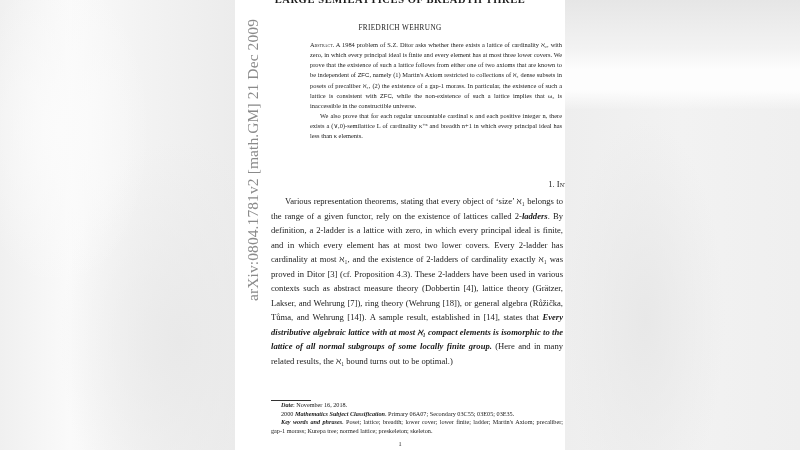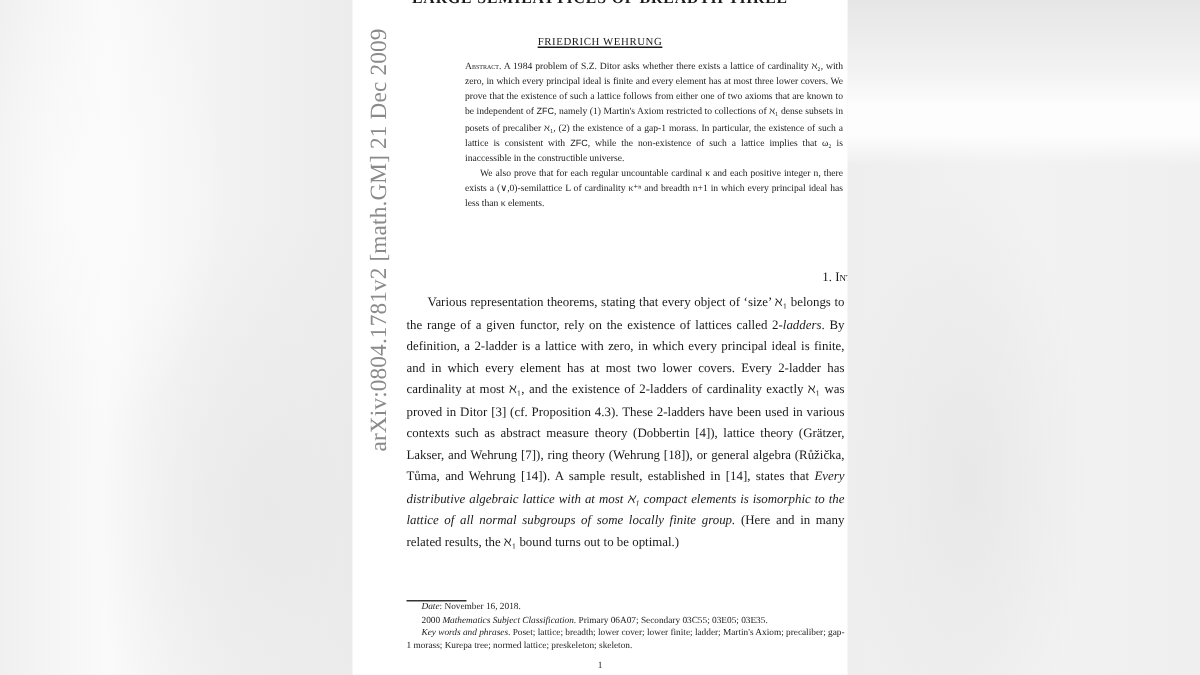--- a/index.html
+++ b/index.html
@@ -33,21 +33,21 @@
     position:absolute; left:20px; top:160px;
     transform:translate(-50%,-50%) rotate(-90deg);
     white-space:nowrap; font-size:15.5px; color:#8a8a8a; letter-spacing:0.1px;
   }
   .title {
     position:absolute; left:0; width:330px; top:-6px; text-align:center;
     font-weight:bold; font-size:10.5px; letter-spacing:0.6px;
   }
   .author {
     position:absolute; left:0; width:330px; top:24px; text-align:center;
-    font-size:7.2px; letter-spacing:0.4px;text-decoration:underline;
+    font-size:7.2px; letter-spacing:0.4px;
   }
   .abstract {
     position:absolute; left:75px; width:252px; top:40px;
     font-size:6.4px; line-height:9.9px; text-align:justify;
   }
   .abstract p { margin:0; }
   .abstract p.indent { text-indent:10px; }
   .sc { font-variant:small-caps; }
   .sans { font-family:"Liberation Sans","DejaVu Sans",sans-serif; font-size:6px; }
   .section-title {
@@ -65,21 +65,21 @@
   }
   .footnotes {
     position:absolute; left:36px; width:292px; top:401px;
     font-size:6.2px; line-height:8.6px; text-align:justify;
   }
   .footnotes p { margin:0; text-indent:10px; }
   .page-number {
     position:absolute; left:0; width:330px; top:440px; text-align:center;
     font-size:6.2px;
   }
-  i, em { font-style:italic; }
+  i, em { font-style:italic;font-weight:bold; }
 </style>
 </head>
 <body>
 
 <div class="bg-blur-left"></div>
 <div class="bg-blur-right"></div>
 
 <div class="page">
 
   <div class="arxiv-stamp">

